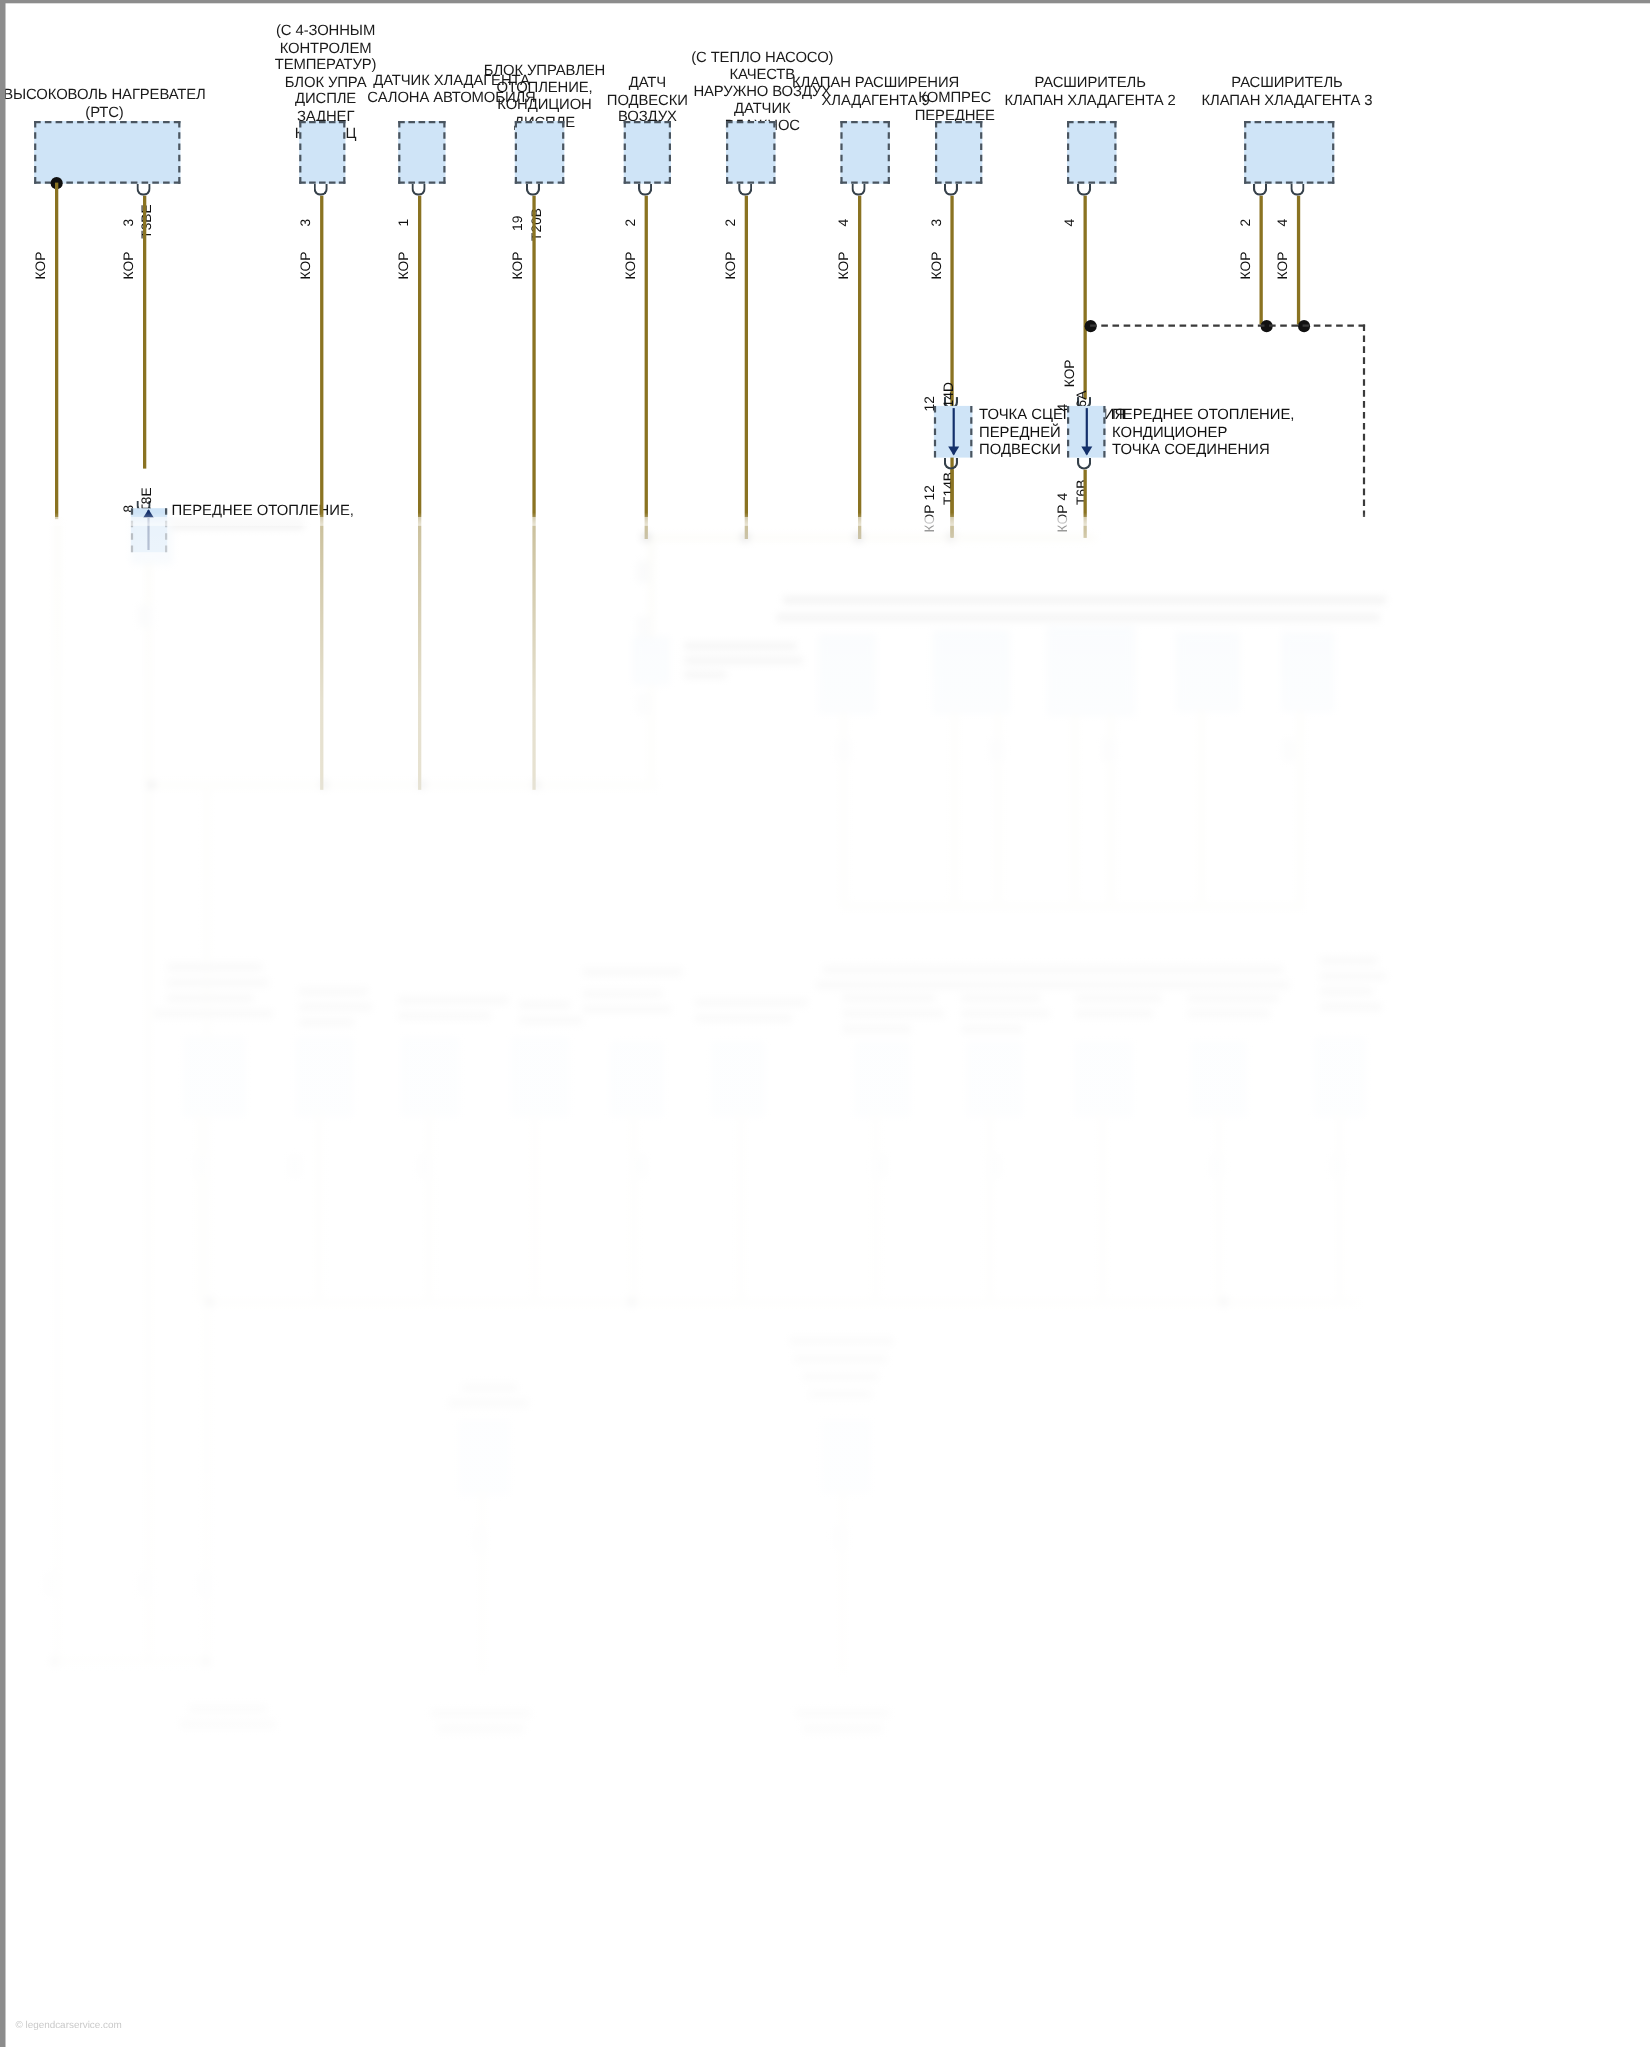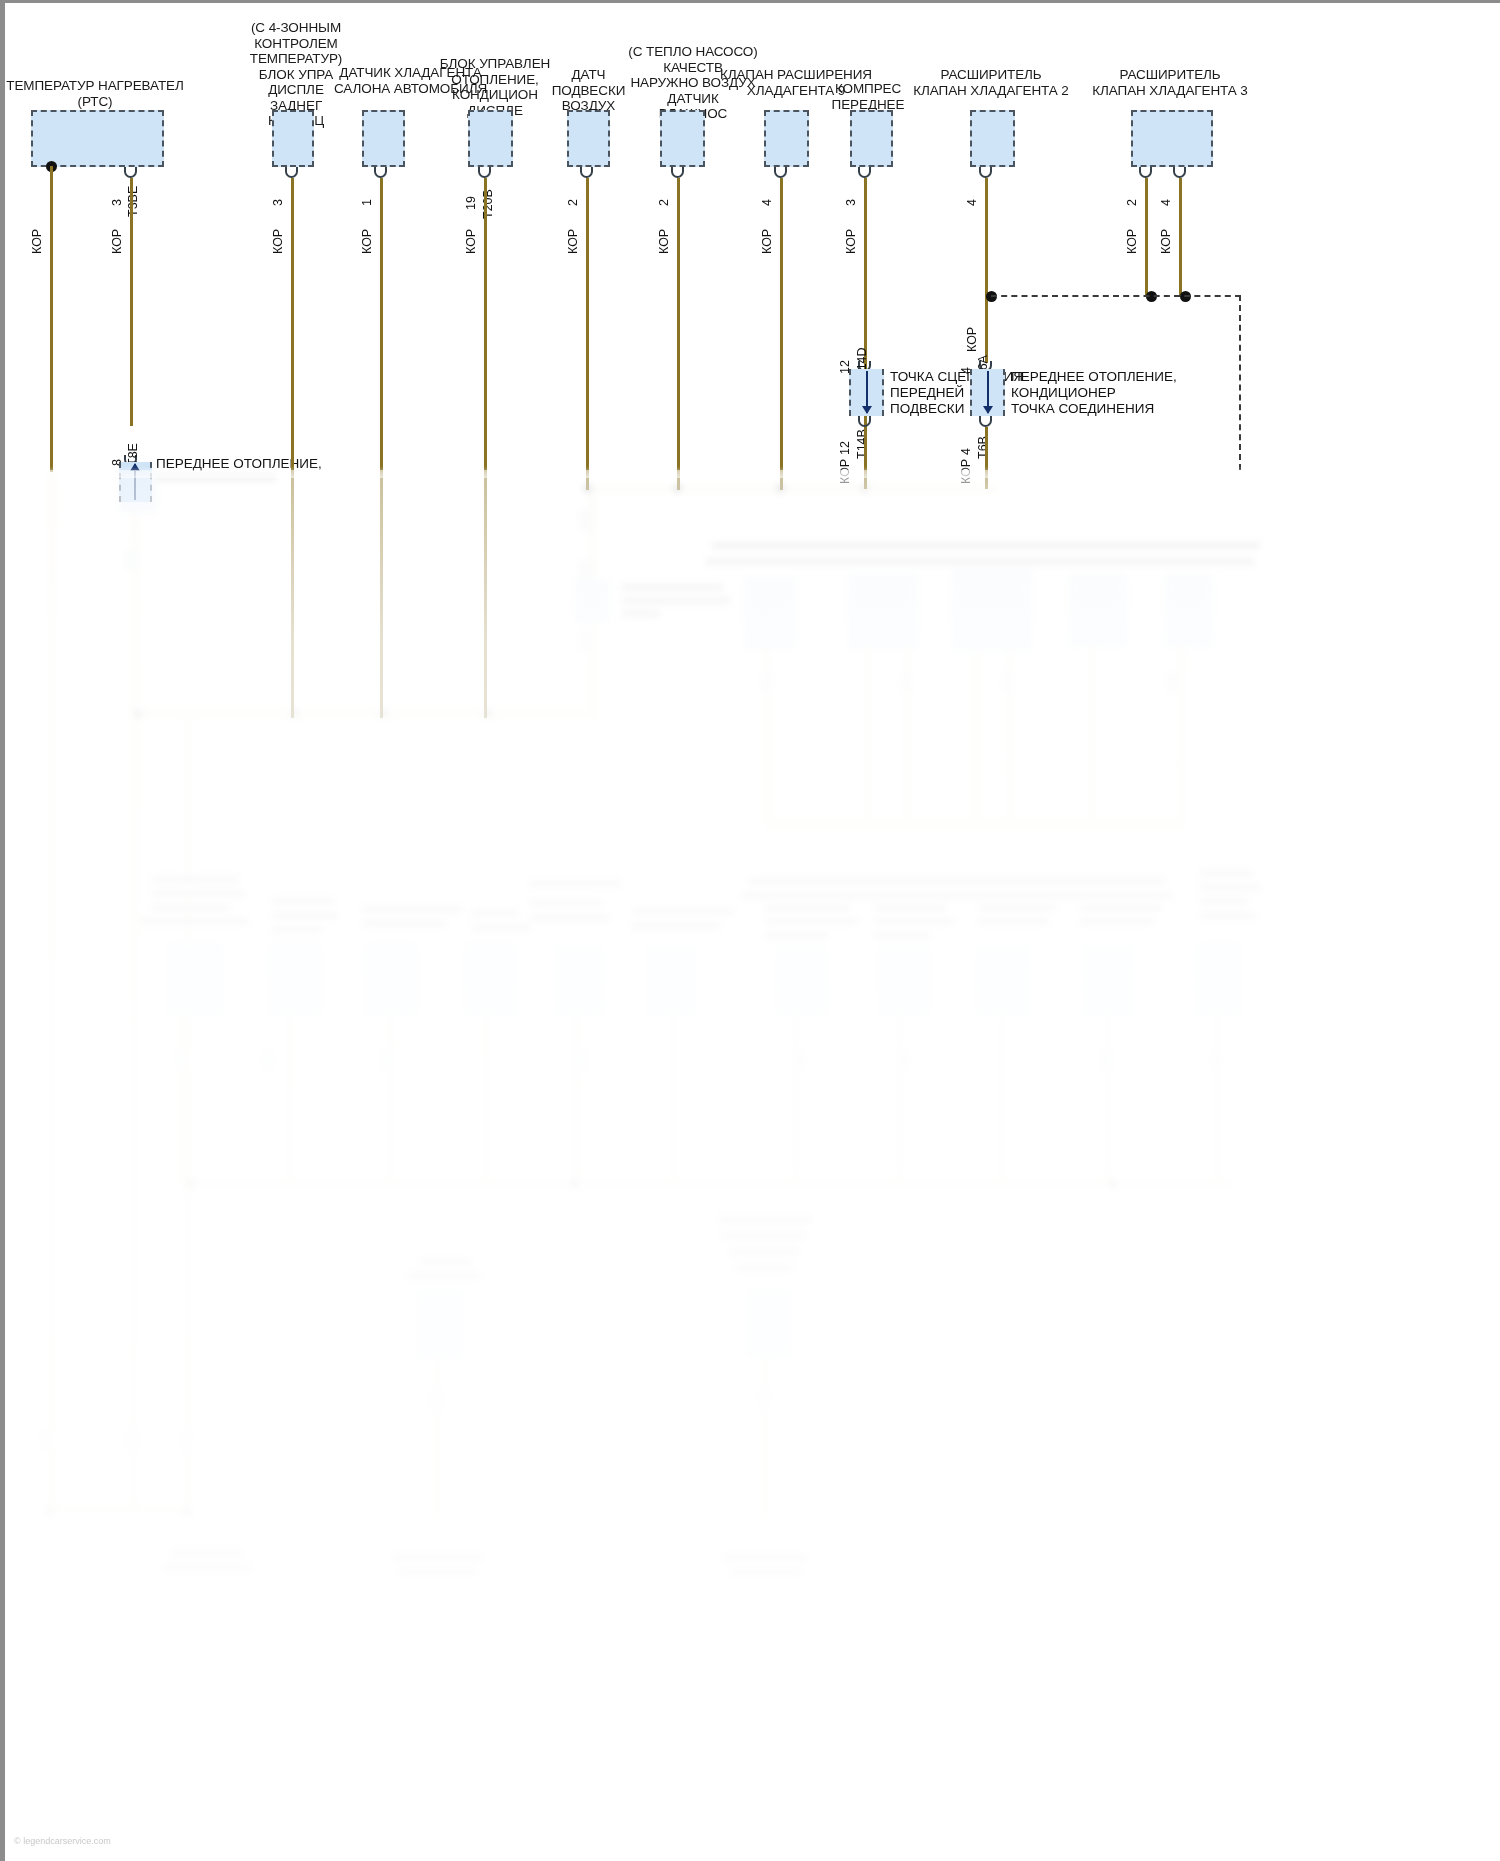--- a/index.html
+++ b/index.html
@@ -36,21 +36,21 @@
   .gdot{position:absolute;width:9px;height:9px;border-radius:50%;background:#555;}
   .gconn{position:absolute;width:12px;height:20px;background:#d9dde0;border-radius:3px;}
   #wm{position:absolute;left:14px;top:1836px;font-size:9px;color:#c9c9c9;}
 </style>
 </head>
 <body>
 
 <div id="page">
   <div id="sheet"></div>
 
-  <div class="lbl" style="left:0px;top:78px;width:190px;">ТЕМПЕРАТУР НАГРЕВАТЕЛ
+  <div class="lbl" style="left:0px;top:78px;width:190px;">ВЫСОКОВОЛЬ НАГРЕВАТЕЛ
 (РТС)</div>
   <div class="box" style="left:31px;top:110px;width:133px;height:57px;"></div>
   <div class="dot" style="left:46px;top:161px;"></div>
   <div class="wire" style="left:50px;top:166px;height:306px;"></div>
   <span class="vlabel" style="left:44px;top:240px;">КОР</span>
   <div class="conn" style="left:124px;top:167px;"></div>
   <span class="pin" style="left:124px;top:192px;">3</span>
   <span class="pin" style="left:140px;top:203px;">T3BE</span>
   <div class="wire" style="left:130px;top:178px;height:248px;"></div>
   <span class="vlabel" style="left:124px;top:240px;">КОР</span>

